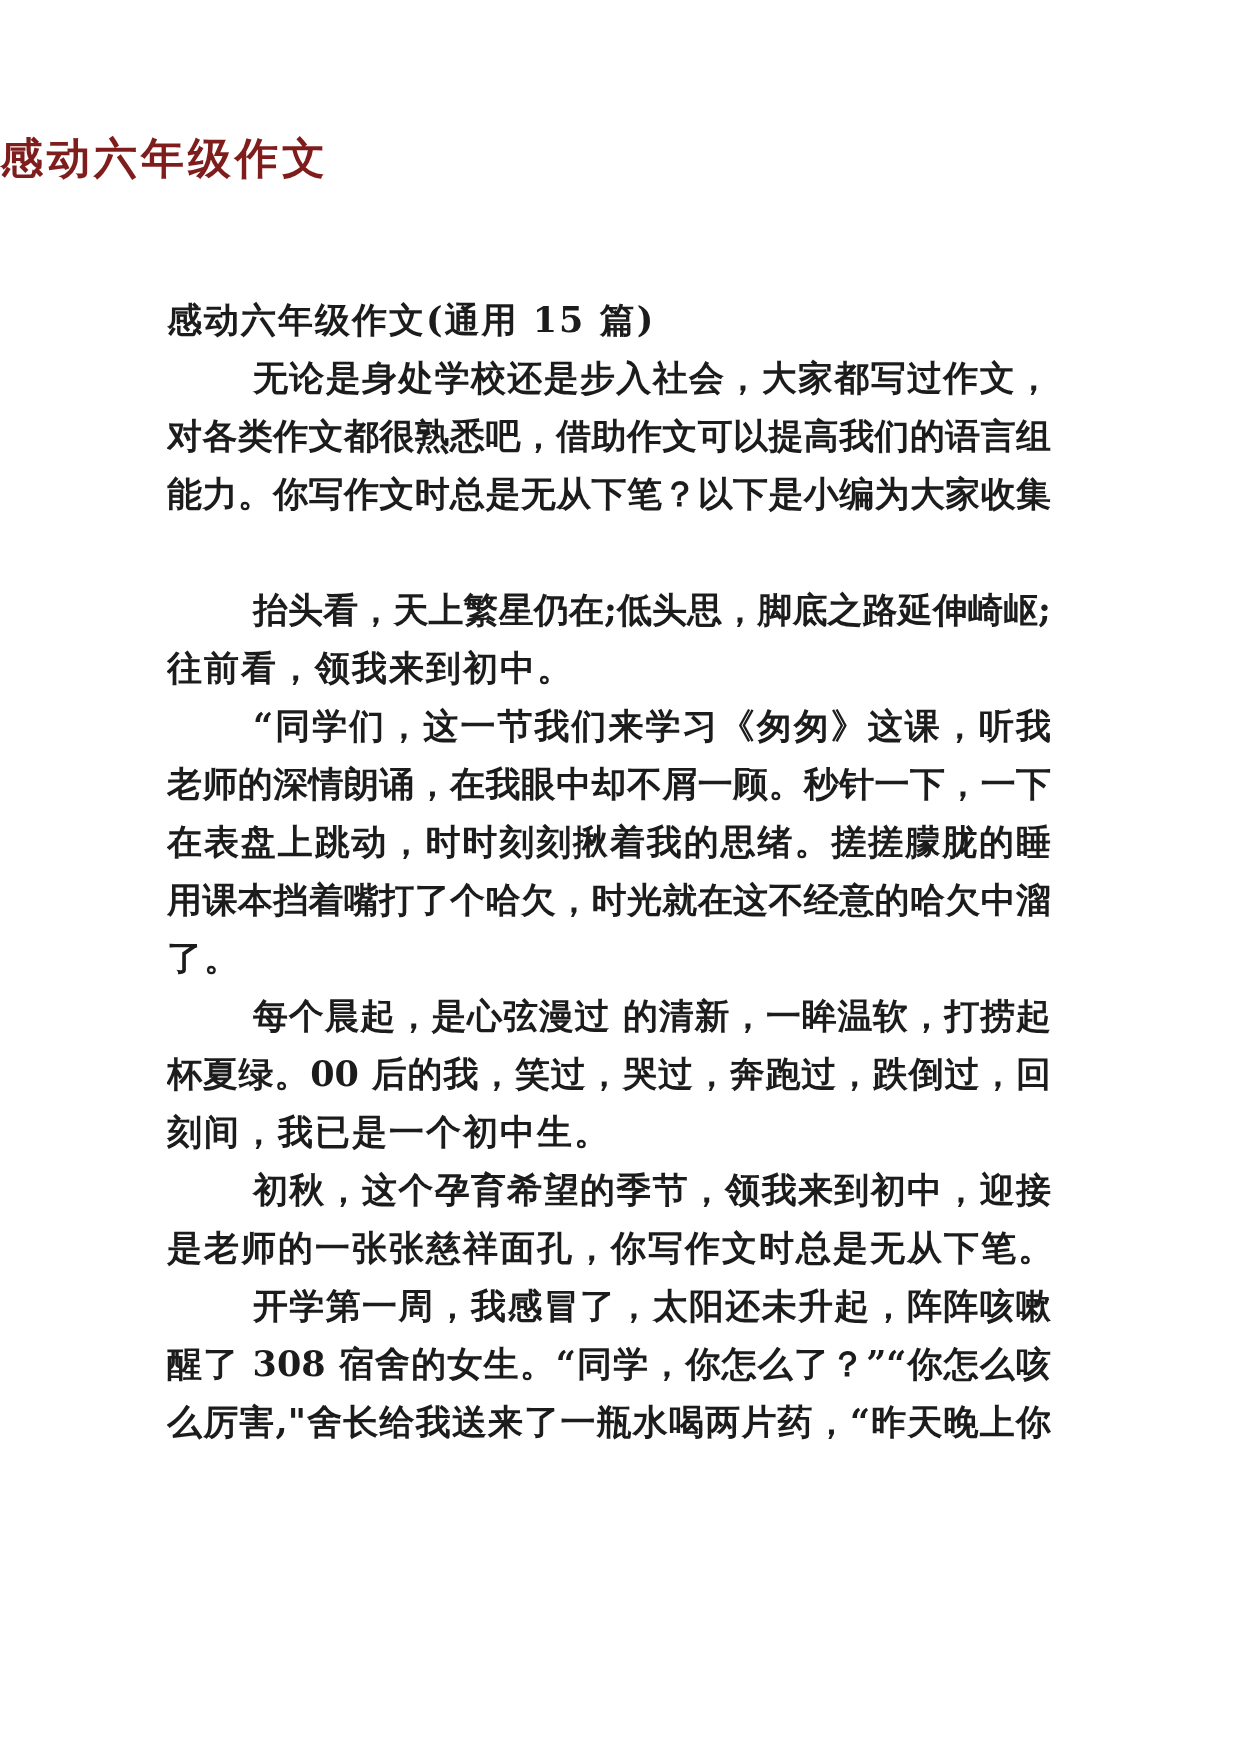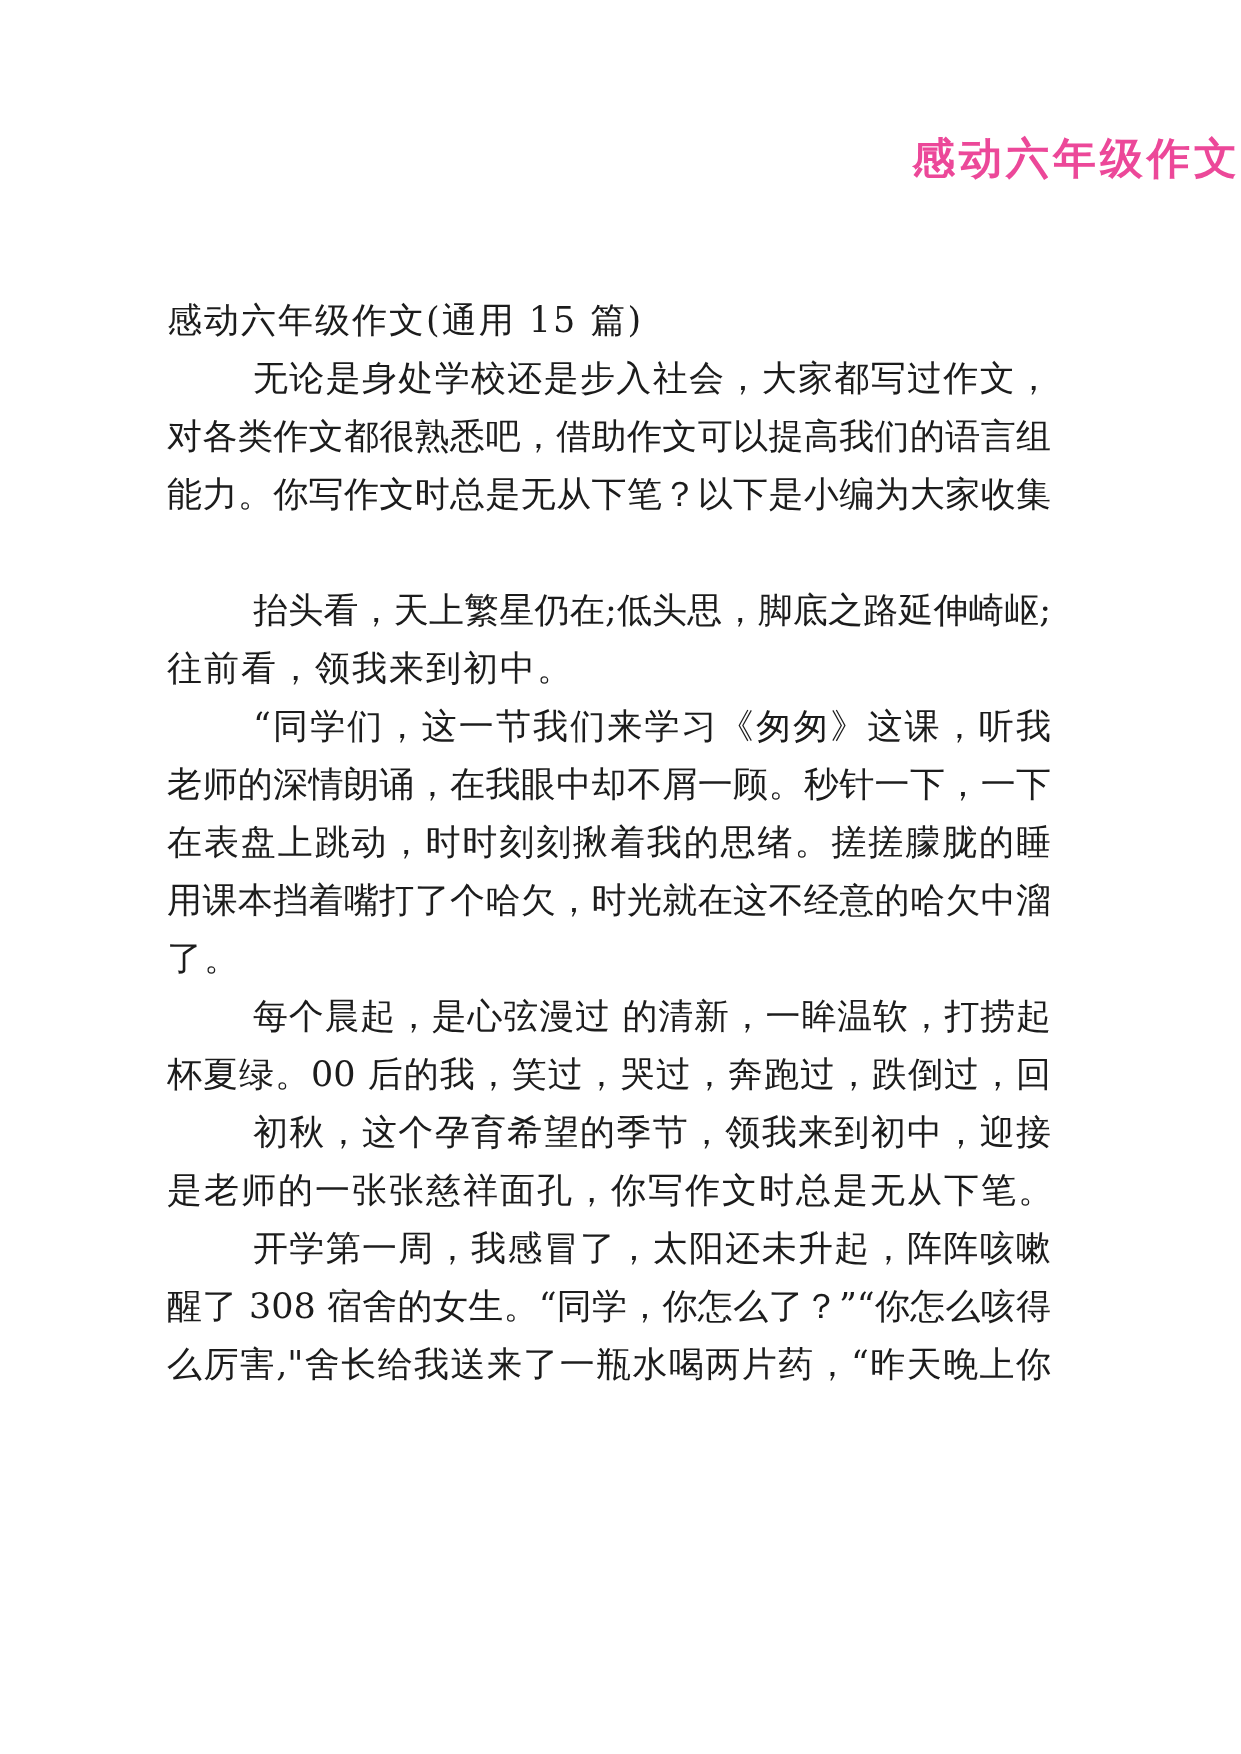--- a/index.html
+++ b/index.html
@@ -14,34 +14,34 @@
     background: #ffffff;
     overflow: hidden;
     font-family: "DejaVu Serif", "Liberation Serif", serif;
     color: #1c1c1c;
   }
   .doc-title {
     position: absolute;
     top: 130px;
     left: 0;
     width: 100%;
-    text-align: right;
+    text-align: left;
     font-size: 43px;
     font-weight: 700;
     letter-spacing: 4px;
-    color: #ec4899;
+    color: #7f1d1d;
   }
   .content {
     position: absolute;
     top: 291px;
     left: 167px;
     width: 884px;
     font-size: 35px;
     line-height: 58px;
-    font-weight: 400;
+    font-weight: 700;
   }
   .line {
     height: 58px;
     white-space: pre;
     letter-spacing: 2px;
     overflow: hidden;
   }
   .line.fill {
     white-space: normal;
     text-align: justify;
@@ -90,20 +90,21 @@
         <div class="para">
           <div class="line fill indent">“同学们，这一节我们来学习《匆匆》这课，听我读!”</div>
           <div class="line fill">老师的深情朗诵，在我眼中却不屑一顾。秒针一下，一下的</div>
           <div class="line fill">在表盘上跳动，时时刻刻揪着我的思绪。搓搓朦胧的睡眼，</div>
           <div class="line fill">用课本挡着嘴打了个哈欠，时光就在这不经意的哈欠中溜走</div>
           <div class="line">了。</div>
         </div>
         <div class="para">
           <div class="line fill indent">每个晨起，是心弦漫过 的清新，一眸温软，打捞起一</div>
           <div class="line fill">杯夏绿。00 后的我，笑过，哭过，奔跑过，跌倒过，回首顷</div>
+          <div class="line">刻间，我已是一个初中生。</div>
         </div>
         <div class="para">
           <div class="line fill indent">初秋，这个孕育希望的季节，领我来到初中，迎接我的</div>
           <div class="line">是老师的一张张慈祥面孔，你写作文时总是无从下笔。</div>
         </div>
         <div class="para">
           <div class="line fill indent">开学第一周，我感冒了，太阳还未升起，阵阵咳嗽声惊</div>
           <div class="line fill">醒了 308 宿舍的女生。“同学，你怎么了？”“你怎么咳得这</div>
           <div class="line fill">么厉害,"舍长给我送来了一瓶水喝两片药，“昨天晚上你咳</div>
         </div>

